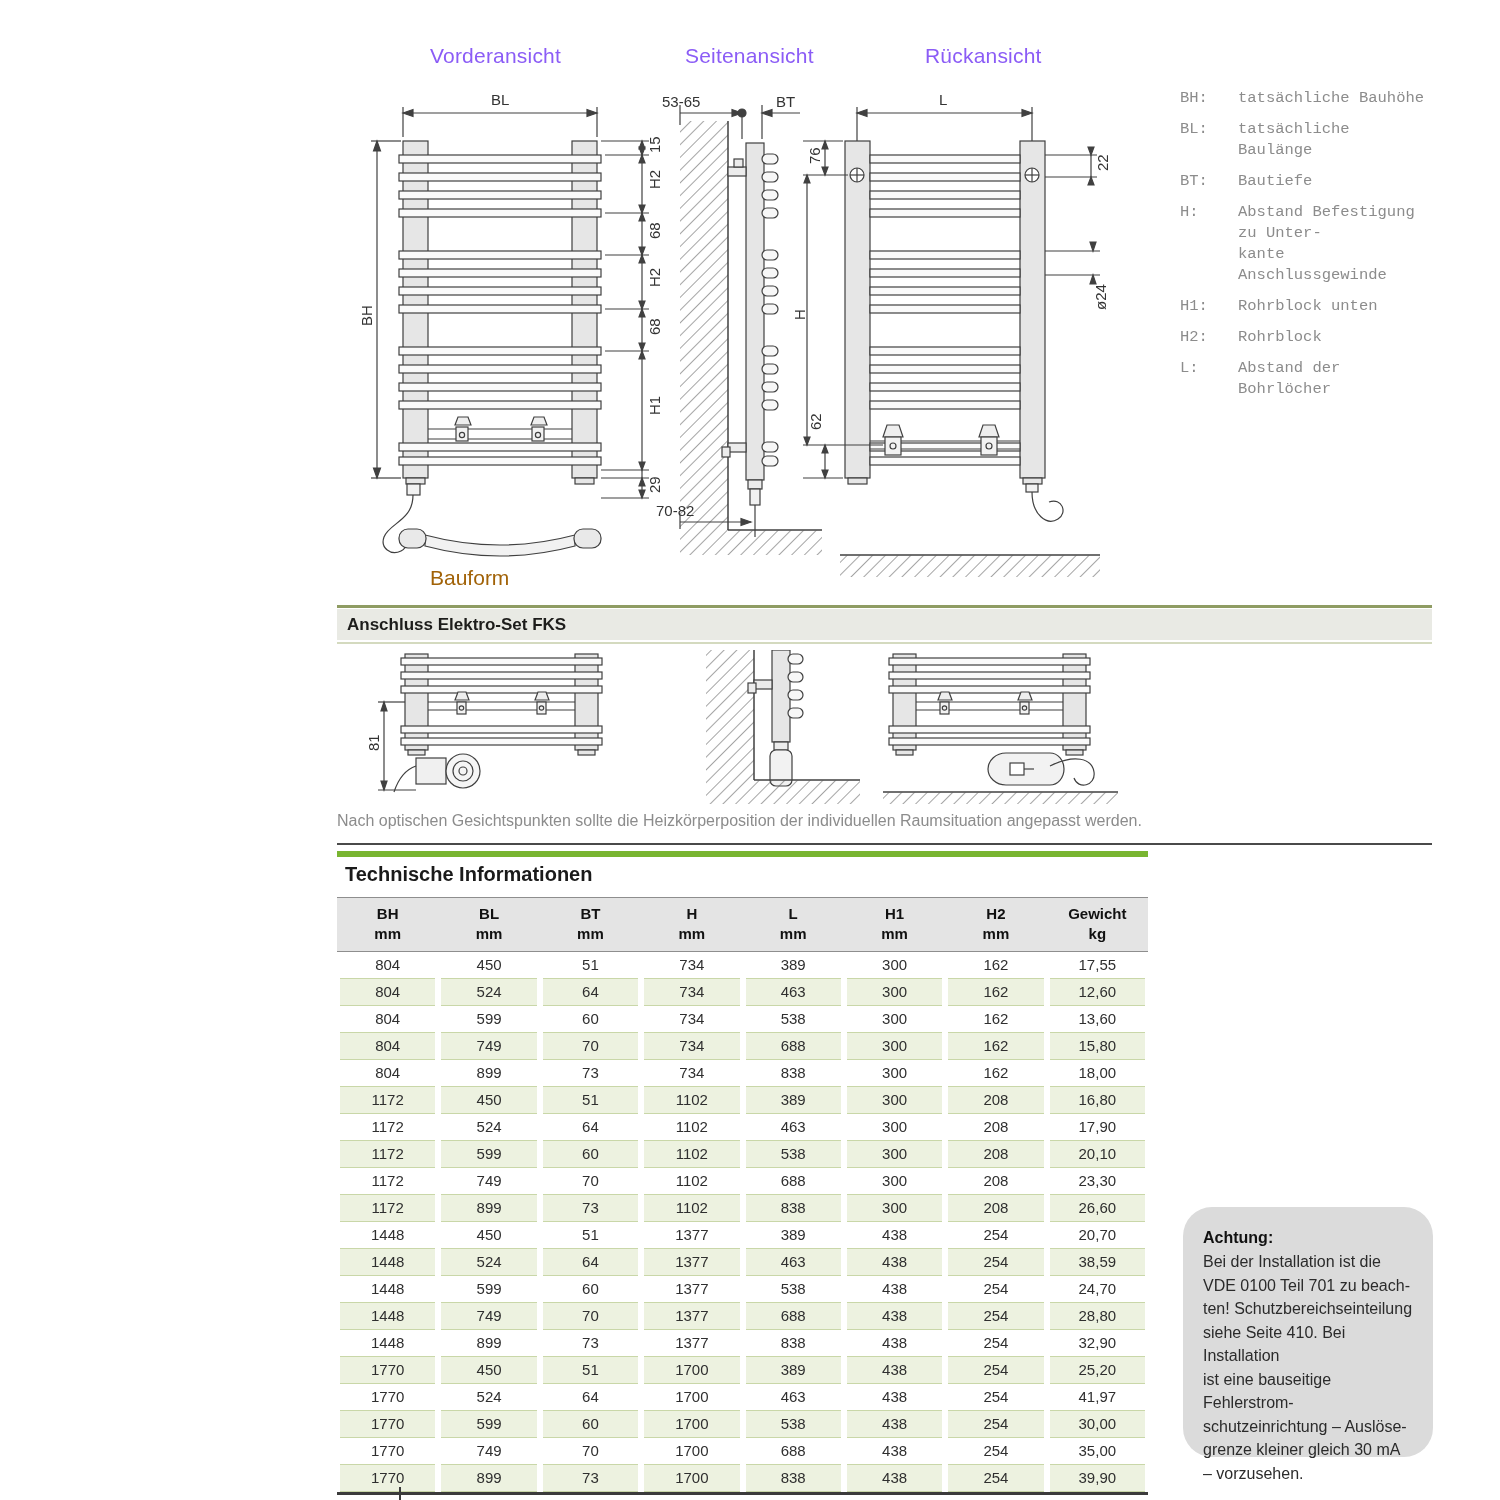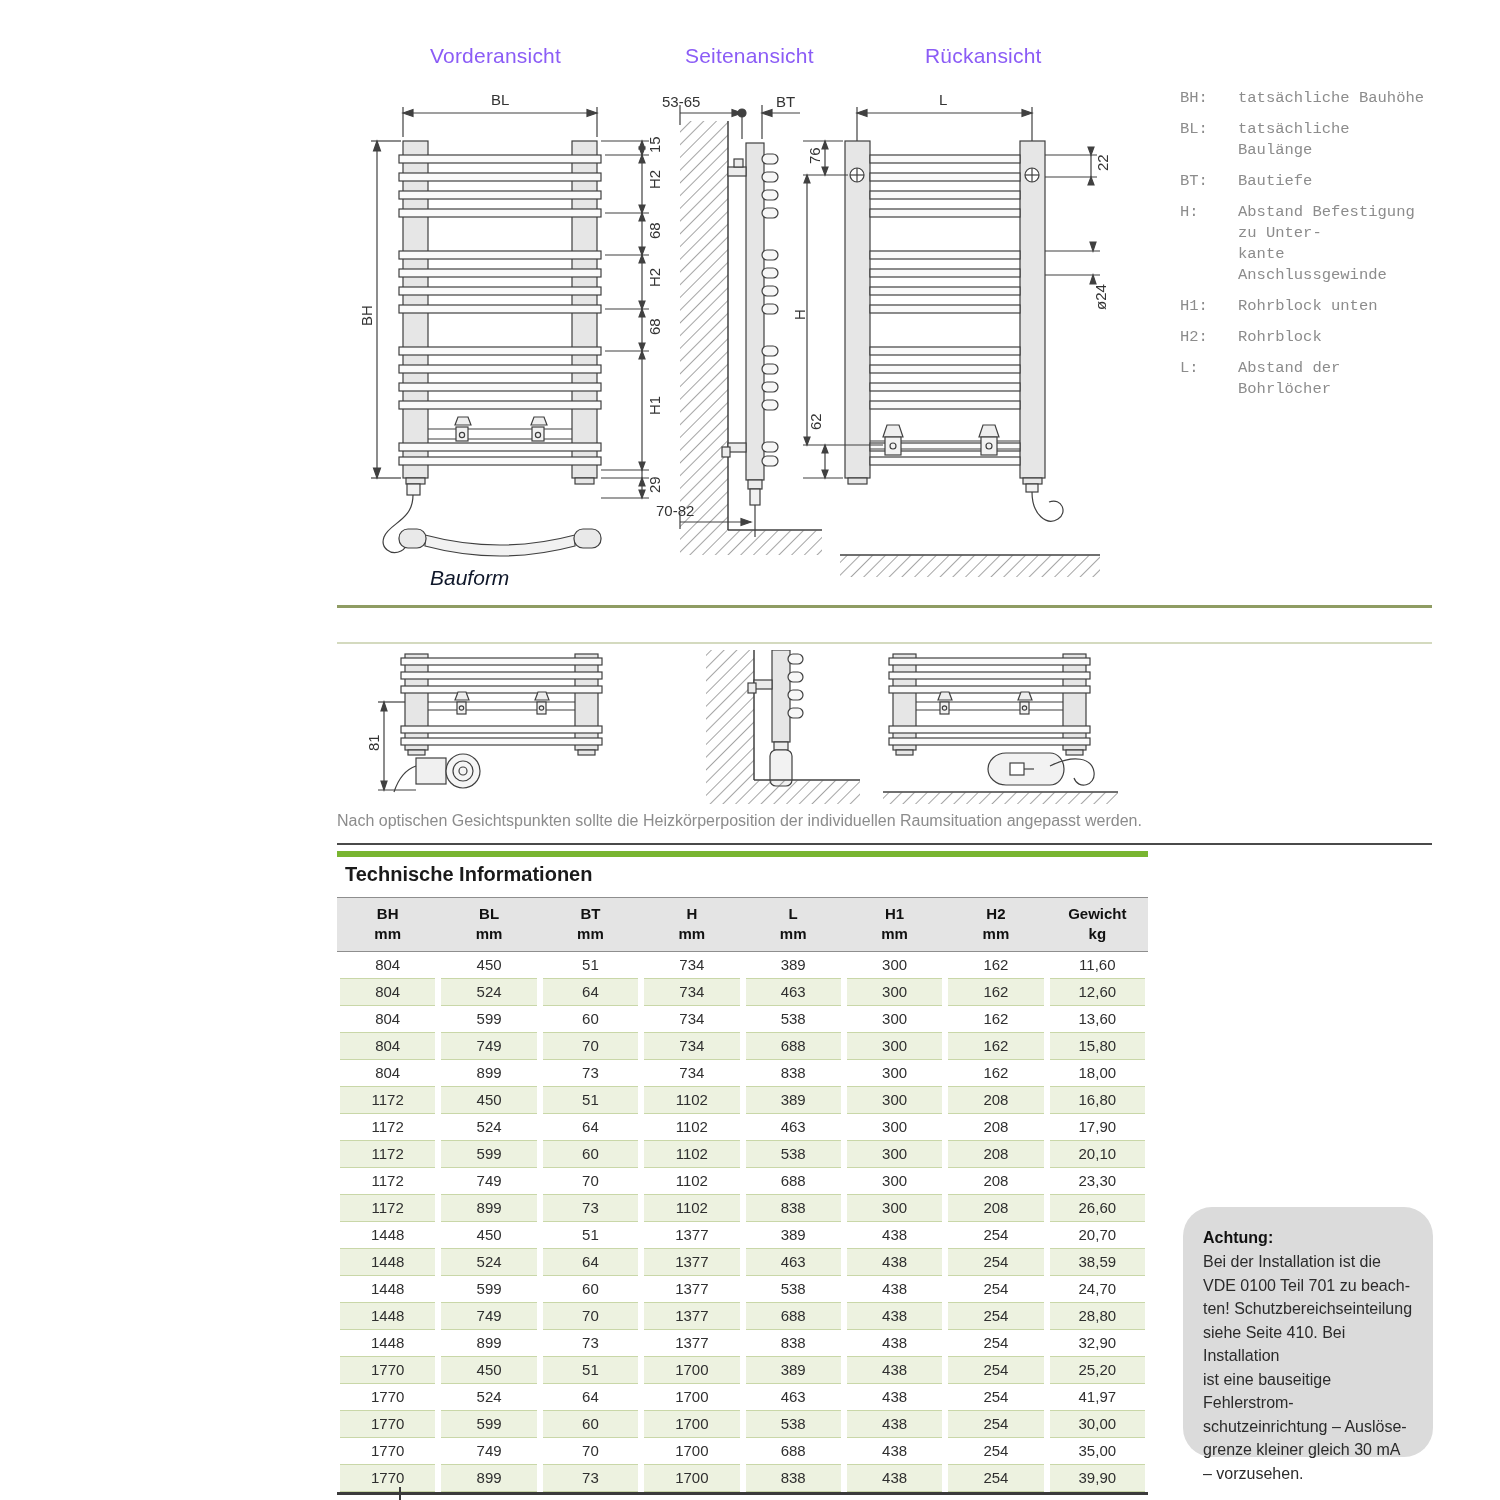--- a/index.html
+++ b/index.html
@@ -1,20 +1,20 @@
 <!DOCTYPE html>
 <html><head>
 <meta charset="utf-8">
 <style>
   html,body{margin:0;padding:0;background:#fff;}
   .page{position:relative;width:1500px;height:1500px;background:#fff;overflow:hidden;
         font-family:"Liberation Sans",sans-serif;color:#2f2f2f;}
   .abs{position:absolute;}
   .view-title{font-size:21px;color:#8b5cf6;letter-spacing:0.2px;}
-  .bauform-label{font-size:21px;color:#0f172a;font-style:italic;}
+  .bauform-label{font-size:21px;color:#a16207;}
   
   .legend{width:250px;font-size:15.5px;color:#8c8c8c;line-height:21px;}
   .legend-item{display:flex;margin-bottom:10px;}
   .legend-item .lab{width:58px;flex:0 0 58px;}
   .legend-item .def{white-space:pre-line;}
   
   .band-topline{background:#8f9c63;height:3px;}
   .band{background:#e9eae4;height:31px;display:flex;align-items:center;}
   .band .band-title{font-weight:bold;font-size:17px;color:#1d1d1b;padding-left:10px;}
   .band-bottomline{background:#d4dabf;height:2px;}
@@ -317,20 +317,23 @@
         <span class="lab">H2:</span>
         <span class="def">Rohrblock</span>
       </div>
       <div class="legend-item">
         <span class="lab">L:</span>
         <span class="def">Abstand der Bohrlöcher</span>
       </div>
     </div>
 
 <div class="abs band-topline" style="left:337px;top:605px;width:1095px;"></div>
+<div class="abs band" style="left:337px;top:609px;width:1095px;">
+  <span class="band-title">Anschluss Elektro-Set FKS</span>
+</div>
 <div class="abs band-bottomline" style="left:337px;top:642px;width:1095px;"></div>
 
 <svg class="abs" style="left:360px;top:650px;" width="300" height="152" viewBox="0 0 300 152">
   <g stroke="#404040" stroke-width="1.2" fill="none">
     <rect x="45" y="4" width="23" height="96" fill="#e6e6e6"></rect>
     <rect x="215" y="4" width="23" height="96" fill="#e6e6e6"></rect>
     <rect x="48" y="100" width="17" height="5" fill="#e6e6e6"></rect>
         <rect x="218" y="100" width="17" height="5" fill="#e6e6e6"></rect>
     <g fill="#fafafa">
       <rect x="41" y="8" width="201" height="7"></rect>
@@ -466,21 +469,21 @@
         </div>
       </div>
   <div class="tech-body" id="tech-body">
         <div class="cell">804</div>
         <div class="cell">450</div>
         <div class="cell">51</div>
         <div class="cell">734</div>
         <div class="cell">389</div>
         <div class="cell">300</div>
         <div class="cell">162</div>
-        <div class="cell">11,60</div>
+        <div class="cell">17,55</div>
         <div class="cell tint">804</div>
         <div class="cell tint">524</div>
         <div class="cell tint">64</div>
         <div class="cell tint">734</div>
         <div class="cell tint">463</div>
         <div class="cell tint">300</div>
         <div class="cell tint">162</div>
         <div class="cell tint">12,60</div>
         <div class="cell">804</div>
         <div class="cell">599</div>

